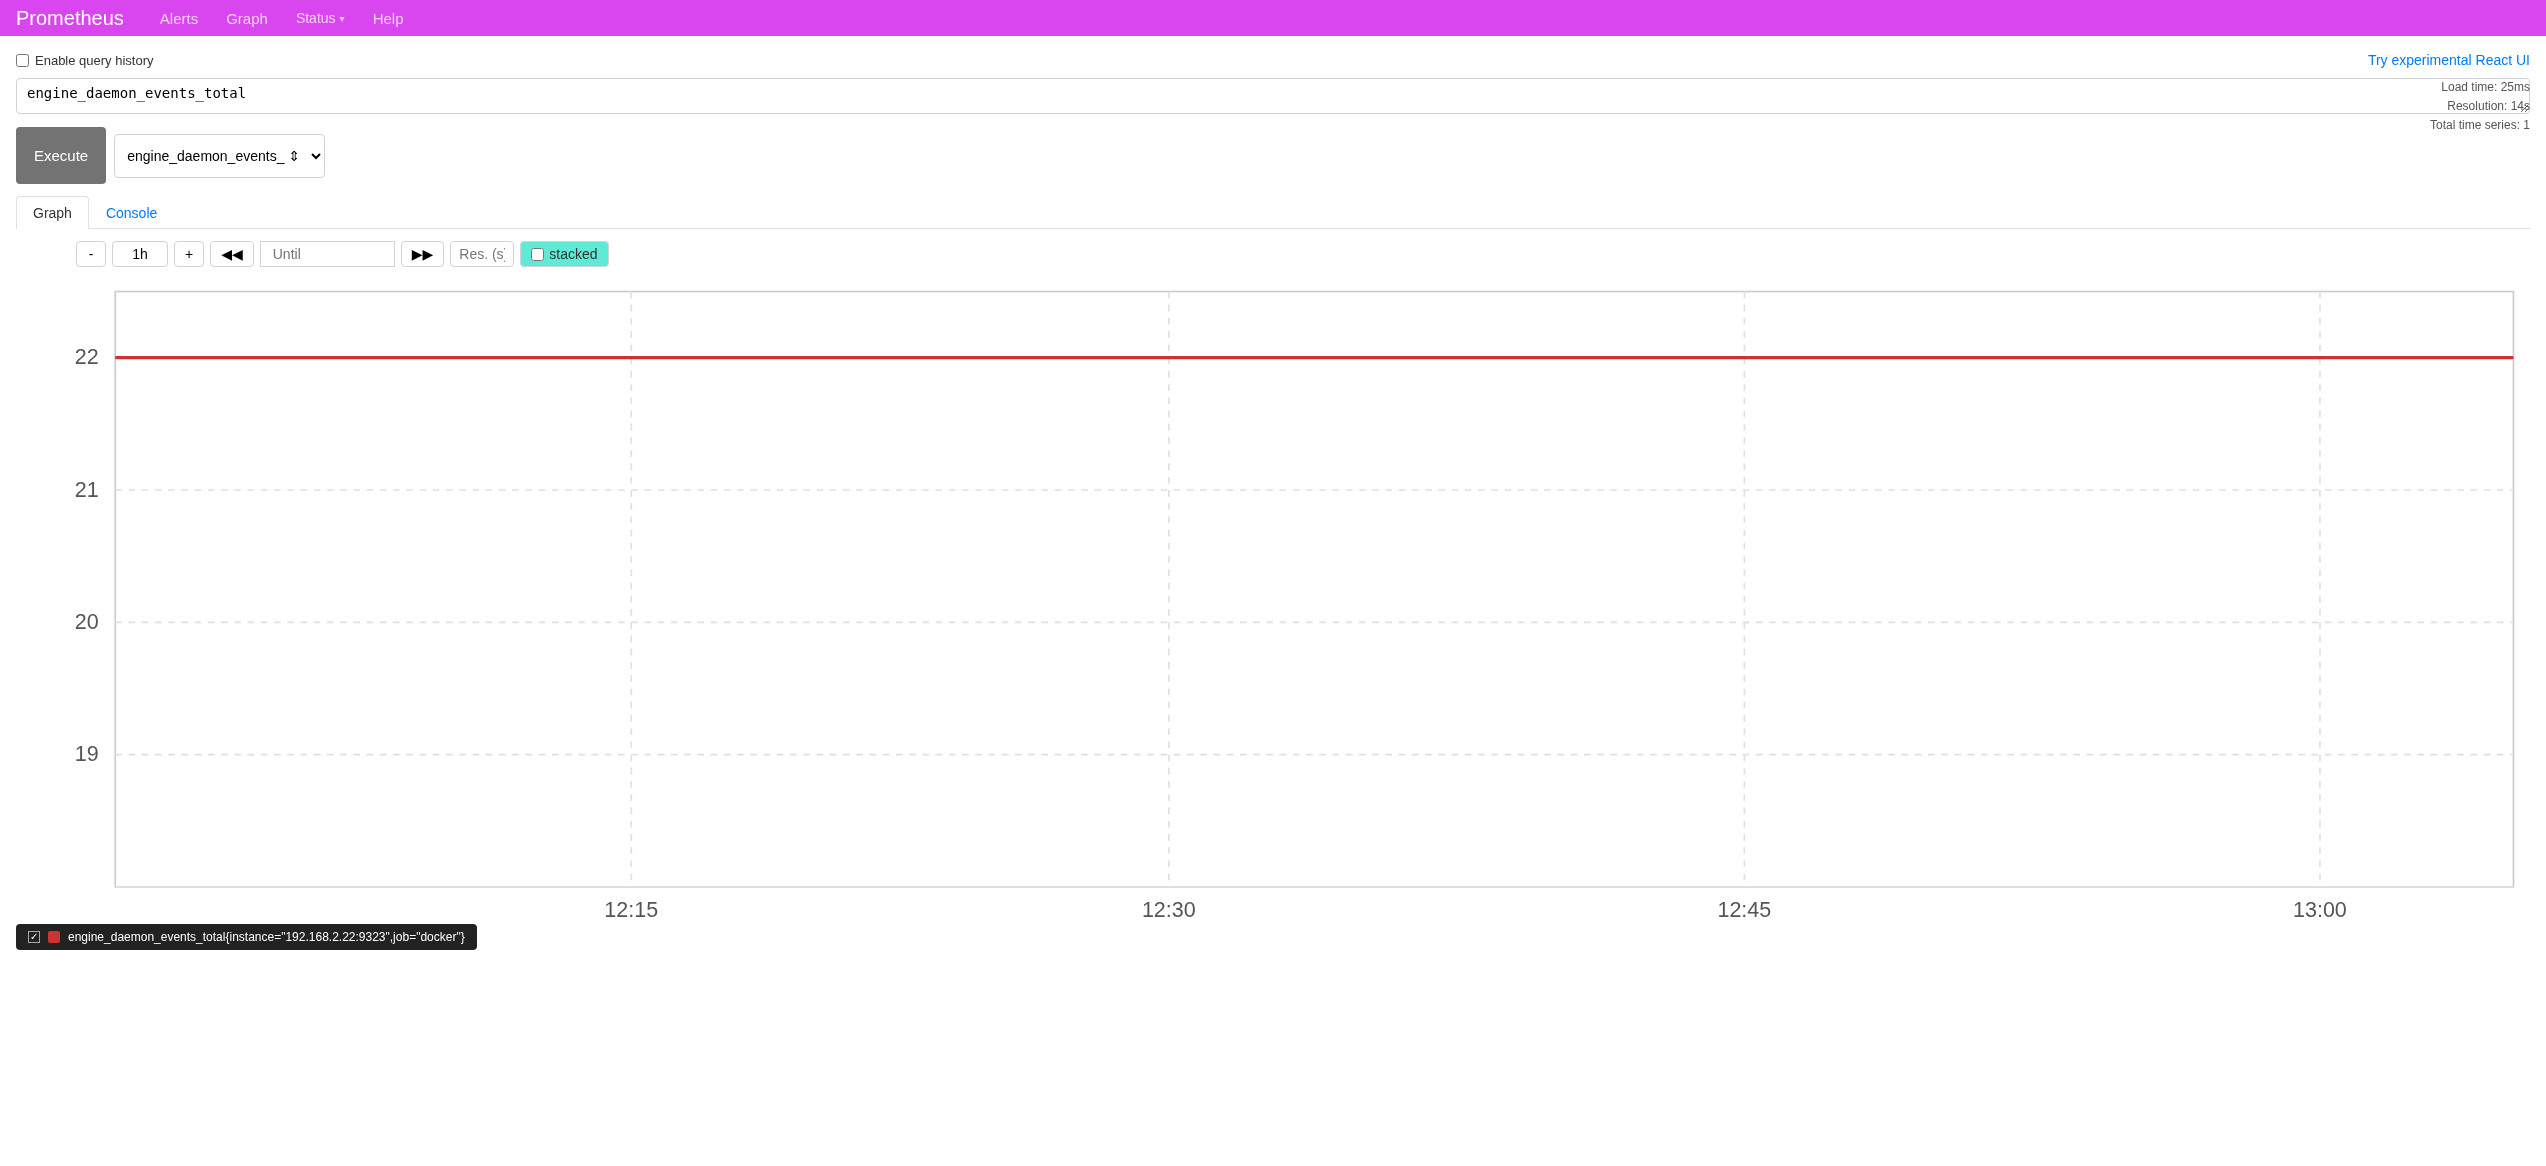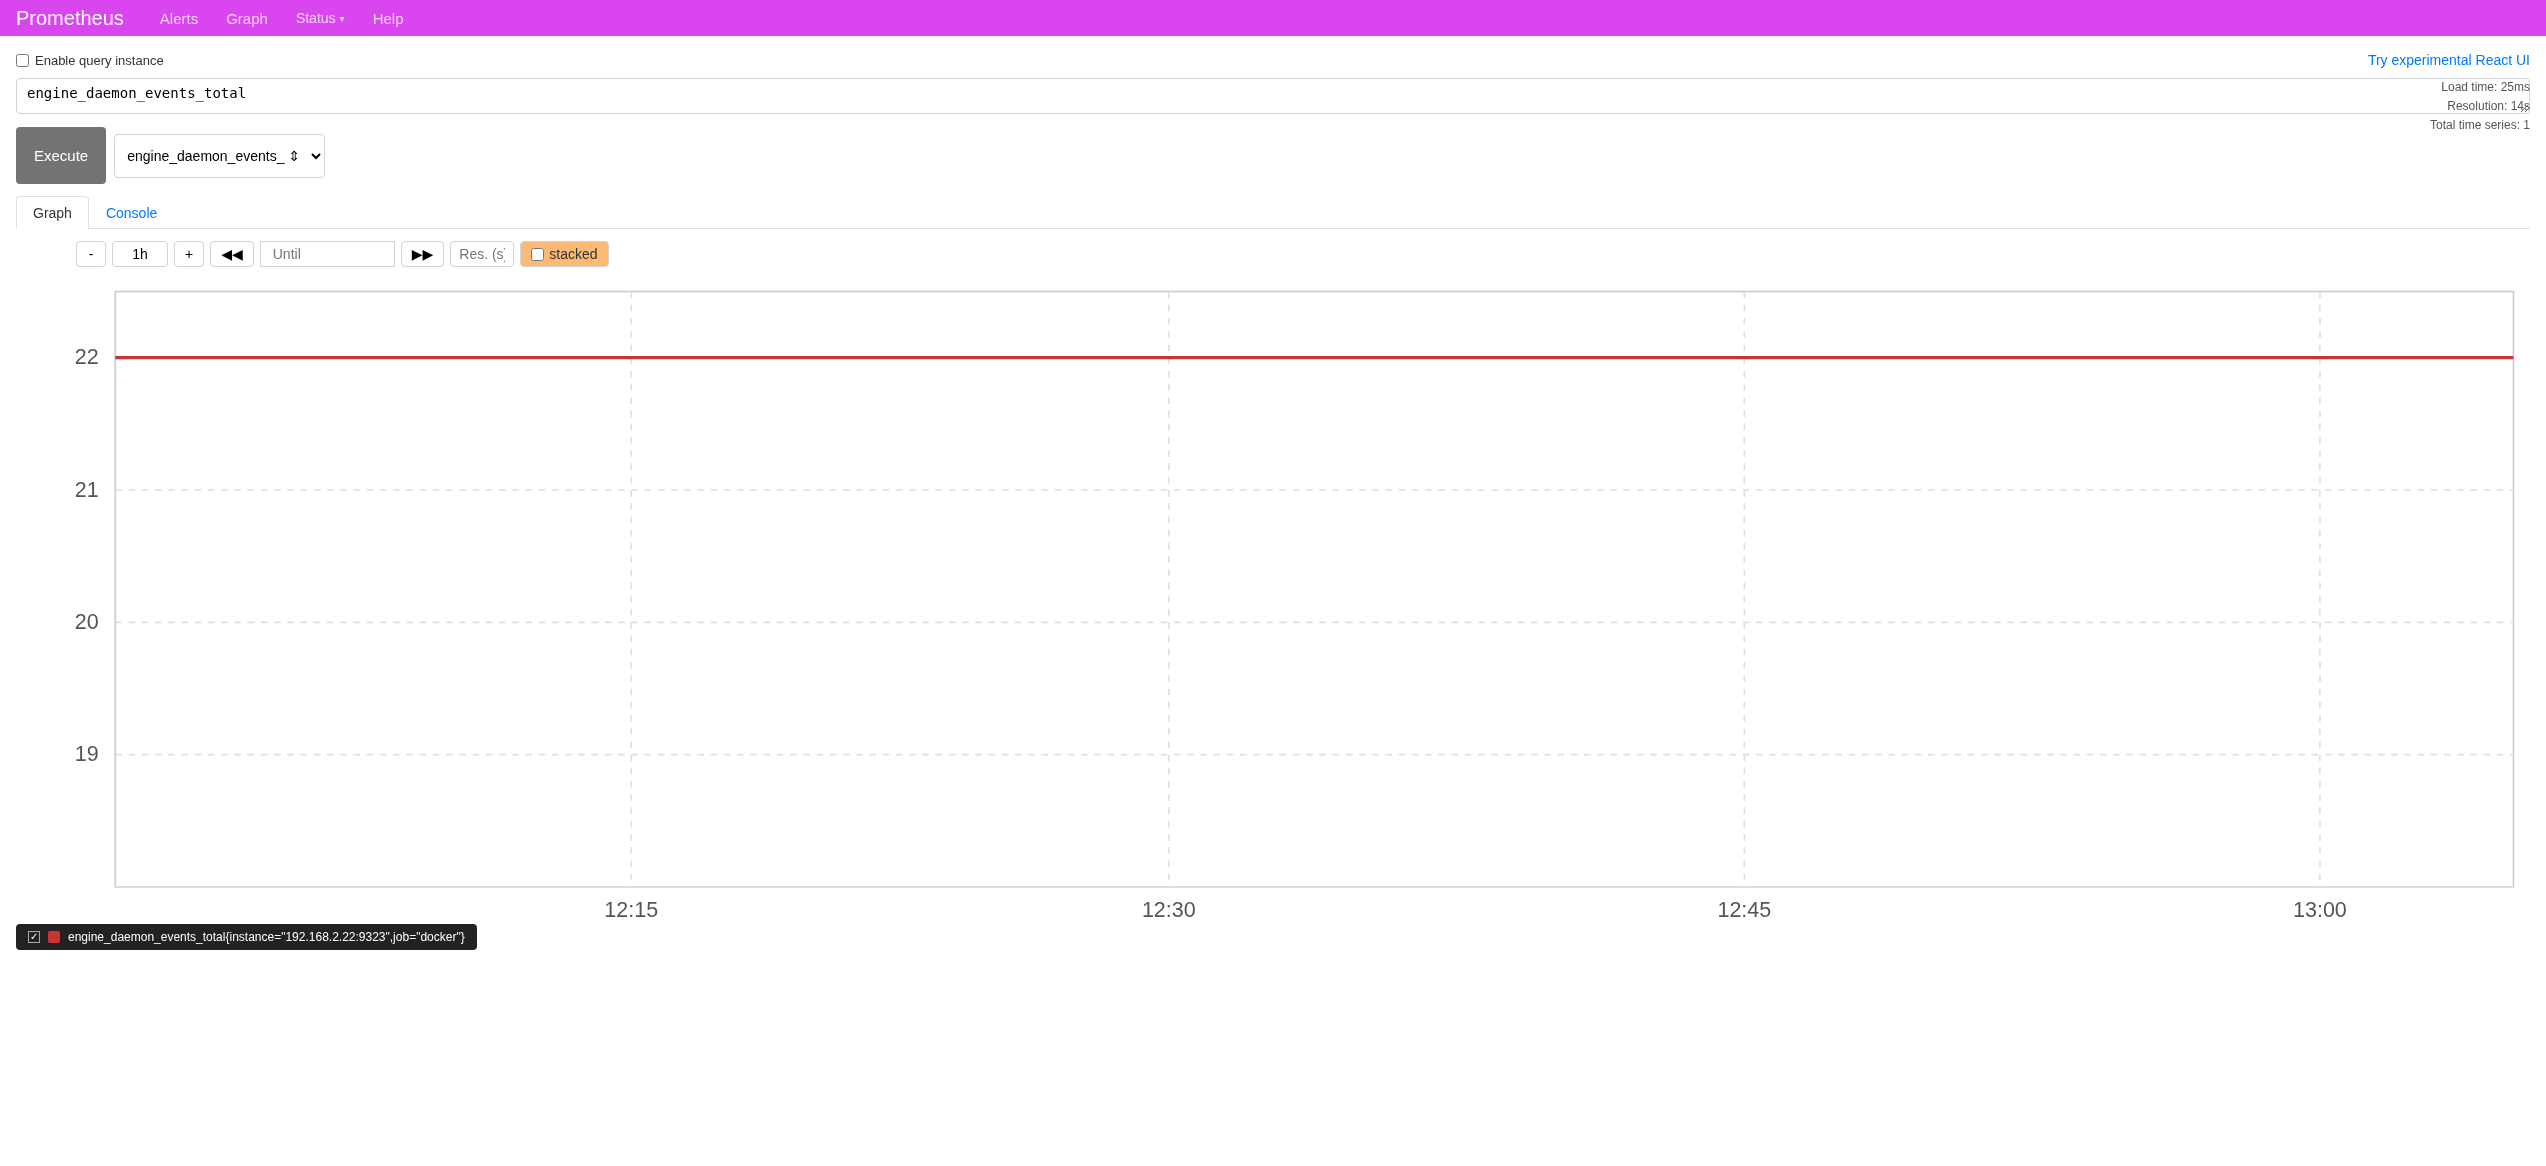--- a/index.html
+++ b/index.html
@@ -189,21 +189,21 @@
       font-size: 14px;
       width: 64px;
     }
     .stacked-label {
       display: flex;
       align-items: center;
       gap: 5px;
       border: 1px solid #ced4da;
       border-radius: 4px;
       padding: 4px 10px;
-      background: #fdba74;
+      background: #5eead4;
       cursor: pointer;
       font-size: 14px;
     }
     .graph-svg-wrapper {
       position: relative;
       margin-left: 0;
     }
     svg.graph-svg {
       display: block;
       width: 100%;
@@ -268,21 +268,21 @@
       <a href="#">Help</a>
     </li>
   </ul>
 </nav>
 
 <div class="main-content">
 
   <div class="top-bar">
     <div class="enable-history">
       <input type="checkbox" style="">
-      <label>Enable query instance</label>
+      <label>Enable query history</label>
     </div>
     <a href="#" class="try-experimental">Try experimental React UI</a>
   </div>
 
   <div style="position:relative;">
     <div class="query-input-wrapper">
       <textarea class="query-input" rows="1" style="">engine_daemon_events_total</textarea>
     </div>
 
     <div class="load-info">

